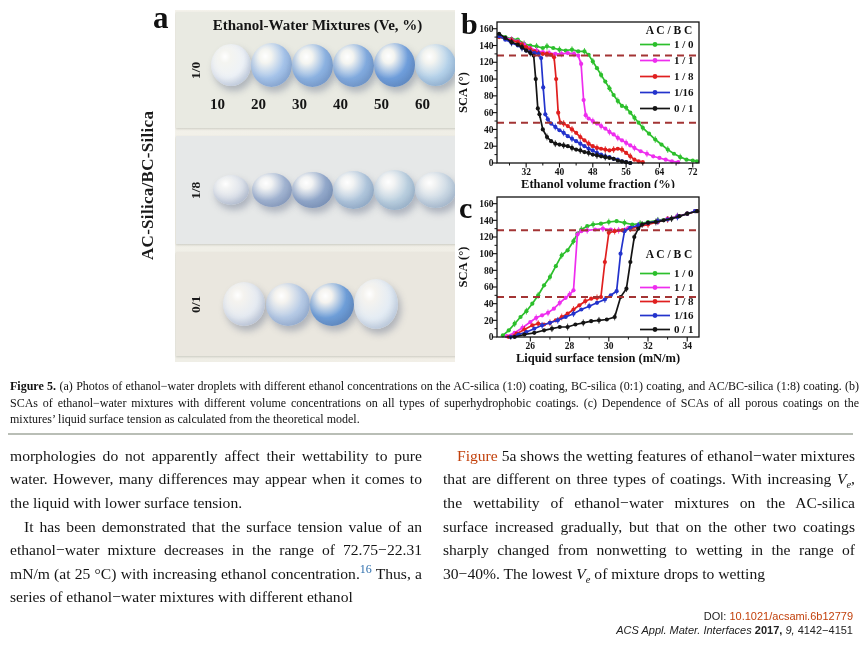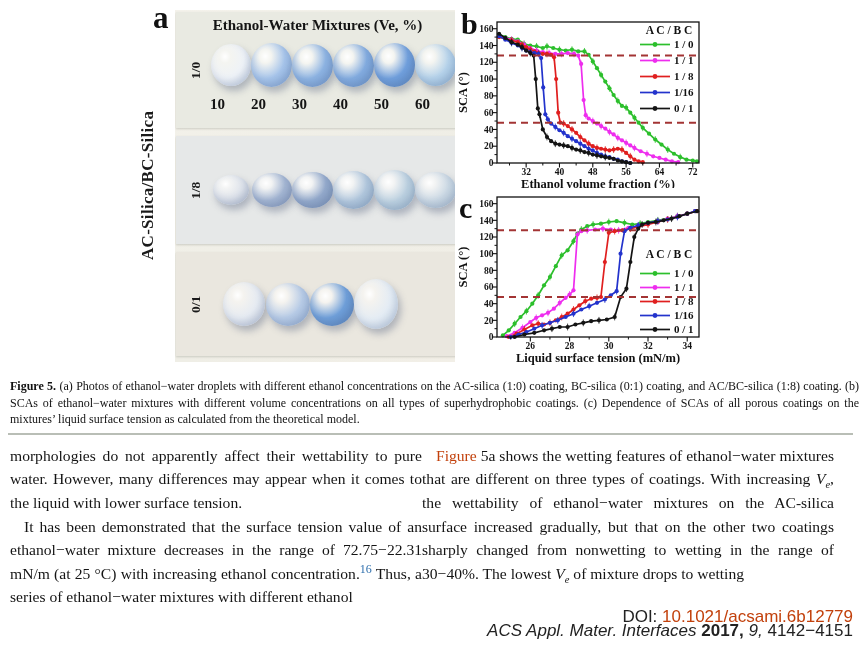--- a/index.html
+++ b/index.html
@@ -36,32 +36,32 @@
   .chart-svg{position:absolute;left:455px;background:#fff;}
   #chart-b{top:0;}
   #chart-c{top:188px;}
 
   
   .caption{margin:6px 2px 0 10px;font-size:12px;line-height:16.6px;text-align:justify;color:#111;}
   .caption b{font-weight:700;}
   .rule{border:none;border-top:2px solid #b9beb6;margin:5px 8px 0 8px;}
 
   
-  .body-cols{display:flex;padding:0 6px 0 10px;margin-top:9px;}
+  .body-cols{display:flex;gap:21px;padding:0 6px 0 10px;margin-top:9px;}
   .col{width:412px;}
   .col p{margin:0;text-align:justify;font-size:15.6px;line-height:23.6px;color:#141414;}
   .ind{text-indent:14px;}
   sup.ref{color:#2e6fad;font-size:12px;line-height:0;}
   .link{color:#c2410c;text-decoration:none;cursor:pointer;}
   sub.sb{font-size:10.5px;line-height:0;}
 
   
   .footer{position:absolute;top:609px;left:0;right:0;height:36px;font-family:"Liberation Sans",sans-serif;}
   .pagenum{position:absolute;left:0;right:0;top:3px;text-align:center;font-weight:700;font-size:13.5px;color:#222;}
-  .cite{position:absolute;right:8px;top:1px;text-align:right;font-size:17px;line-height:13.5px;color:#222;}
+  .cite{position:absolute;right:8px;top:1px;text-align:right;font-size:11px;line-height:13.5px;color:#222;}
   .cite .doi-label{font-weight:400;}
 </style>
 </head>
 <body>
 
 <div class="page">
 
   <div class="figure">
     <div class="panel-letter letter-a">a</div>
     <div class="side-label">AC-Silica/BC-Silica</div>

